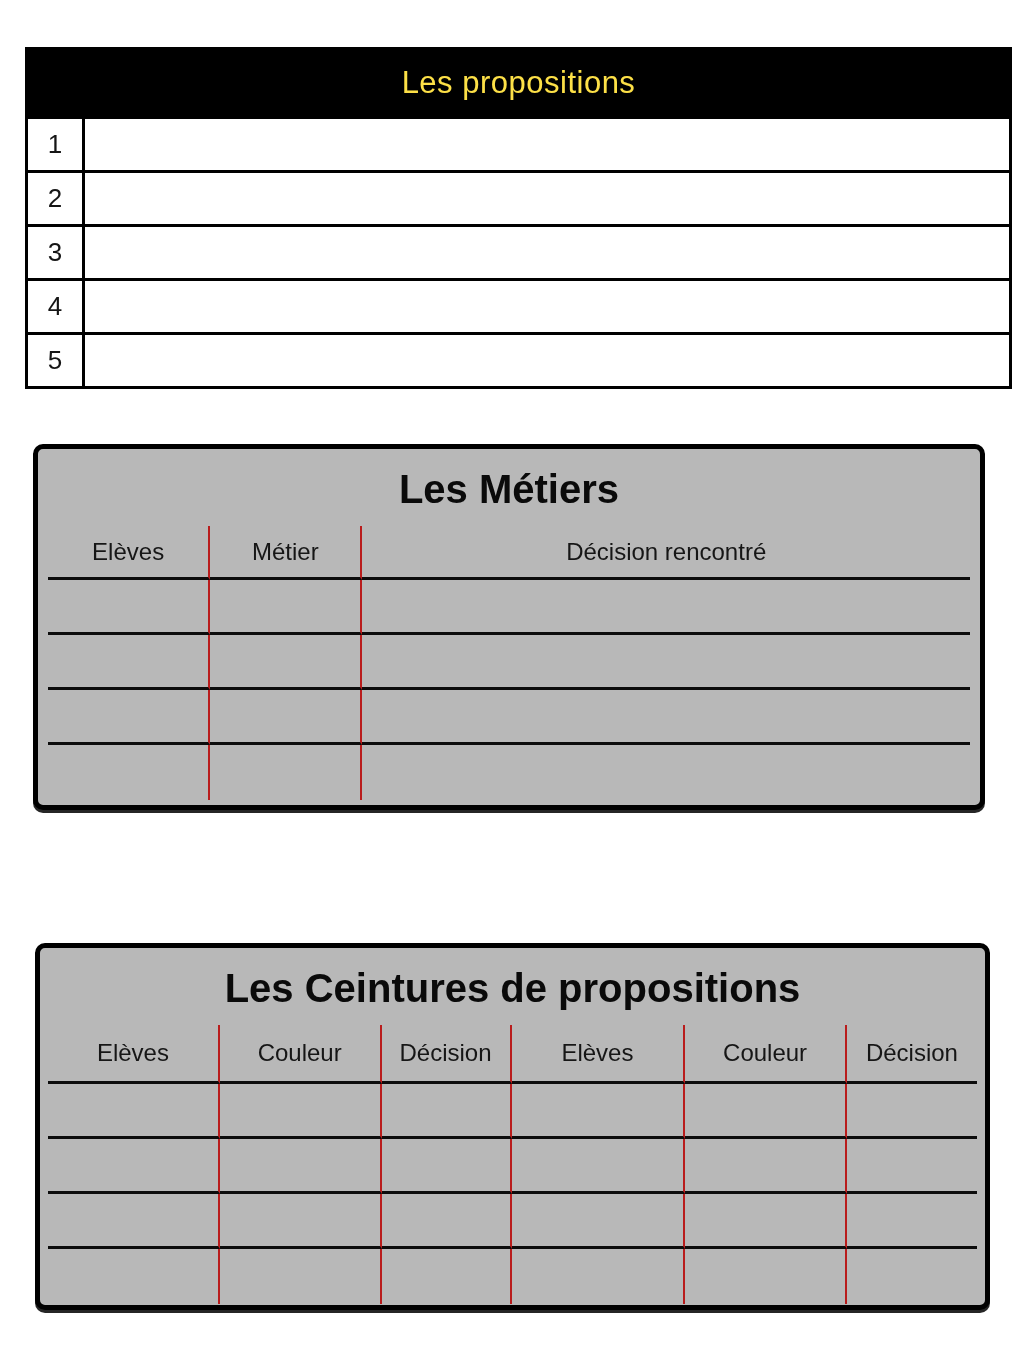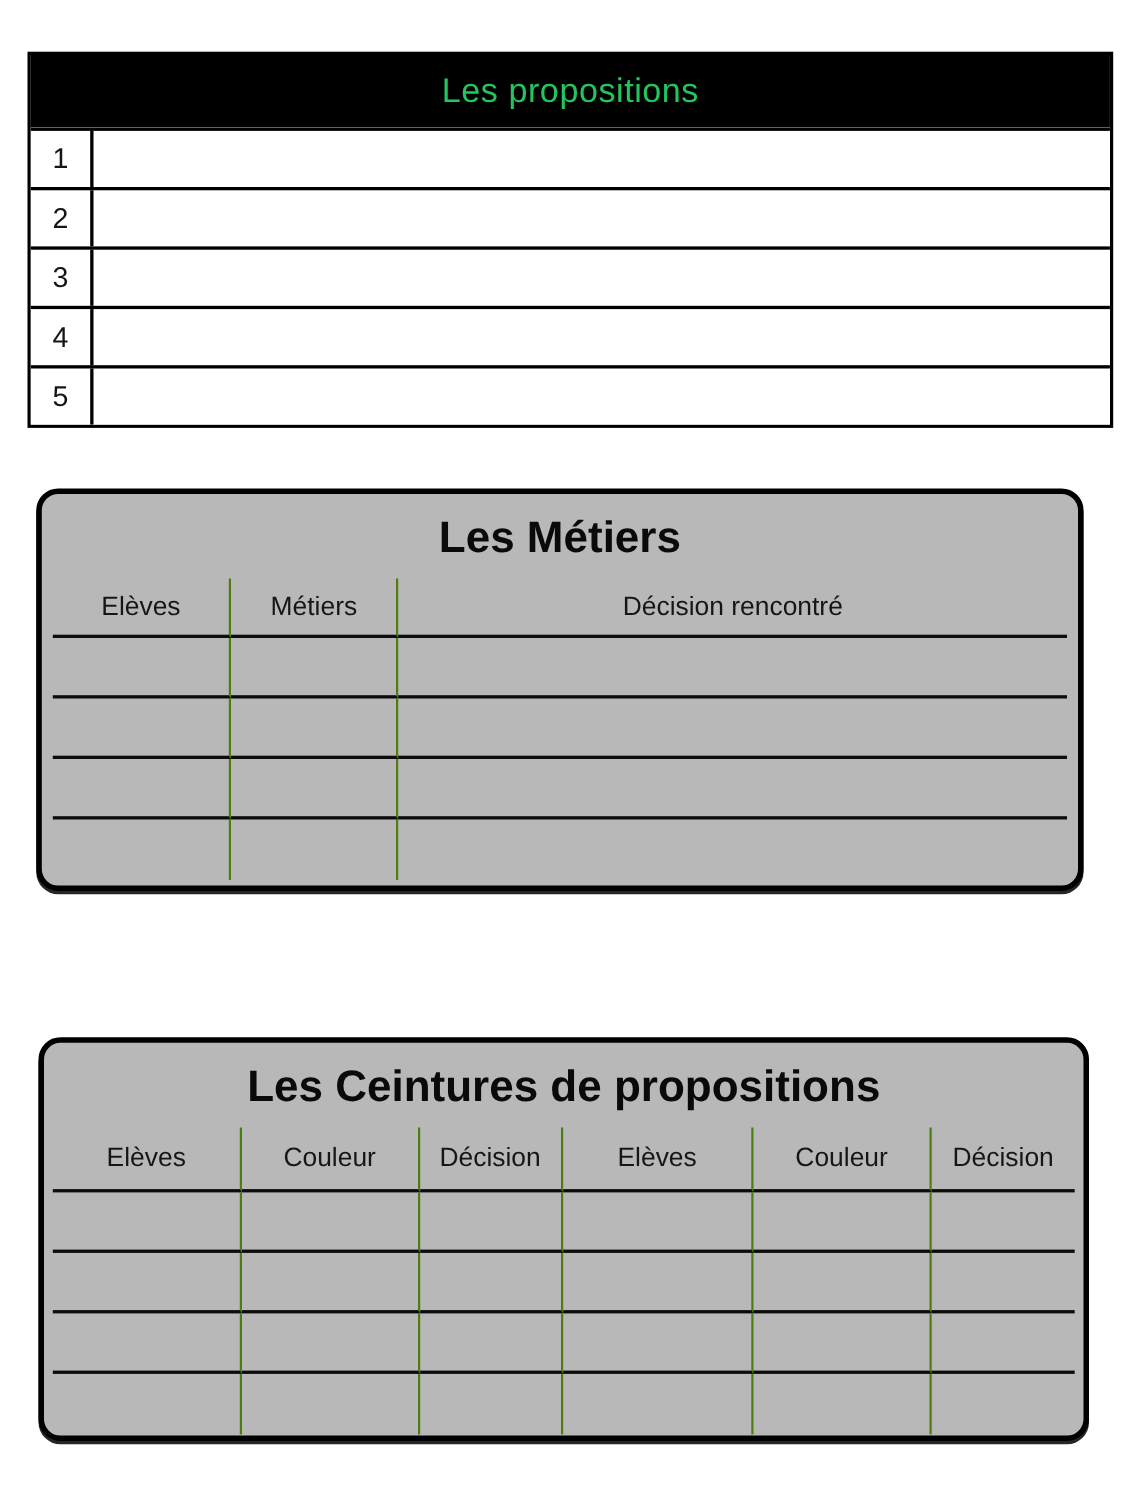--- a/index.html
+++ b/index.html
@@ -35,58 +35,58 @@
     display: flex; align-items: center; justify-content: center;
     font-size: 26px; color: #151515;
   }
   .prop-content { flex: 1; }
 
   
   .box {
     position: absolute;
     background: #b8b8b8;
     border: 5px solid #000;
-    border-radius: 20px;
+    border-radius: 10px;
     box-shadow: 0 3px 0 rgba(0,0,0,0.85);
   }
   .metiers { left: 33px; top: 444px; width: 952px; height: 366px; }
   .ceintures { left: 35px; top: 943px; width: 955px; height: 367px; }
 
   .box-title {
     text-align: center;
     font-size: 40px;
     font-weight: bold;
     color: #0a0a0a;
     margin-top: 17px;
     line-height: 46px;
   }
 
   .grid { display: grid; margin: 14px auto 0 auto; }
   .metiers-grid { width: 922px; grid-template-columns: 17.6% 16.5% 65.9%; }
   .ceintures-grid { width: 929px; grid-template-columns: 18.5% 17.4% 14% 18.7% 17.4% 14%; }
 
-  .cell { border-right: 2px solid #4d7c0f; border-bottom: 3px solid #0c0c0c; }
+  .cell { border-right: 2px solid #b91c1c; border-bottom: 3px solid #0c0c0c; }
   .cell.hdr {
     height: 54px;
     display: flex; align-items: center; justify-content: center;
     font-size: 24px; color: #161616;
   }
   .ceintures-grid .cell.hdr { height: 59px; }
   .metiers-grid .cell.body { height: 55px; }
   .ceintures-grid .cell.body { height: 55px; }
   .cell.last-col { border-right: none; }
   .cell.body.last-row { border-bottom: none; }
 </style>
 </head>
 <body style="background: rgb(255, 255, 255);">
 
 <div class="page">
 
   <section class="prop-table">
-    <div class="prop-header" style="background: rgb(0, 0, 0); color: #22c55e;">Les propositions</div>
+    <div class="prop-header" style="background: rgb(0, 0, 0); color: #fde047;">Les propositions</div>
     <div id="prop-rows">
         <div class="prop-row">
           <div class="prop-num">1</div>
           <div class="prop-content"></div>
         </div>
         <div class="prop-row">
           <div class="prop-num">2</div>
           <div class="prop-content"></div>
         </div>
         <div class="prop-row">
@@ -101,21 +101,21 @@
           <div class="prop-num">5</div>
           <div class="prop-content"></div>
         </div>
       </div>
   </section>
 
   <section class="box metiers" style="background: rgb(184, 184, 184); border-color: rgb(0, 0, 0);">
     <h2 class="box-title">Les Métiers</h2>
     <div class="grid metiers-grid" id="metiers-grid">
         <div class="cell hdr">Elèves</div>
-        <div class="cell hdr">Métiers</div>
+        <div class="cell hdr">Métier</div>
         <div class="cell hdr last-col">Décision rencontré</div>
         <div class="cell body"></div>
         <div class="cell body"></div>
         <div class="cell body last-col"></div>
         <div class="cell body"></div>
         <div class="cell body"></div>
         <div class="cell body last-col"></div>
         <div class="cell body"></div>
         <div class="cell body"></div>
         <div class="cell body last-col"></div>

